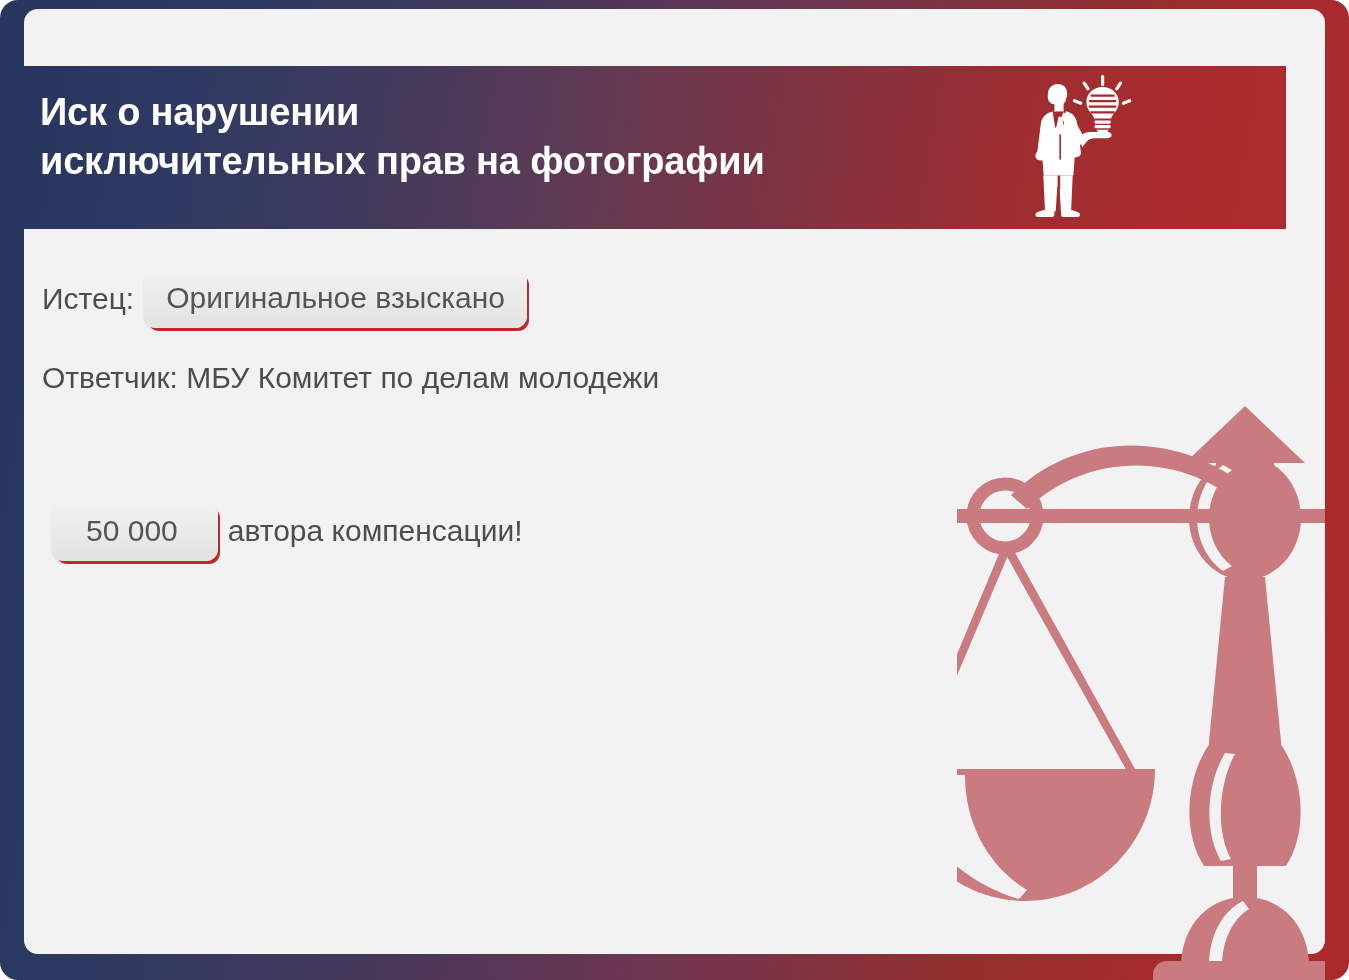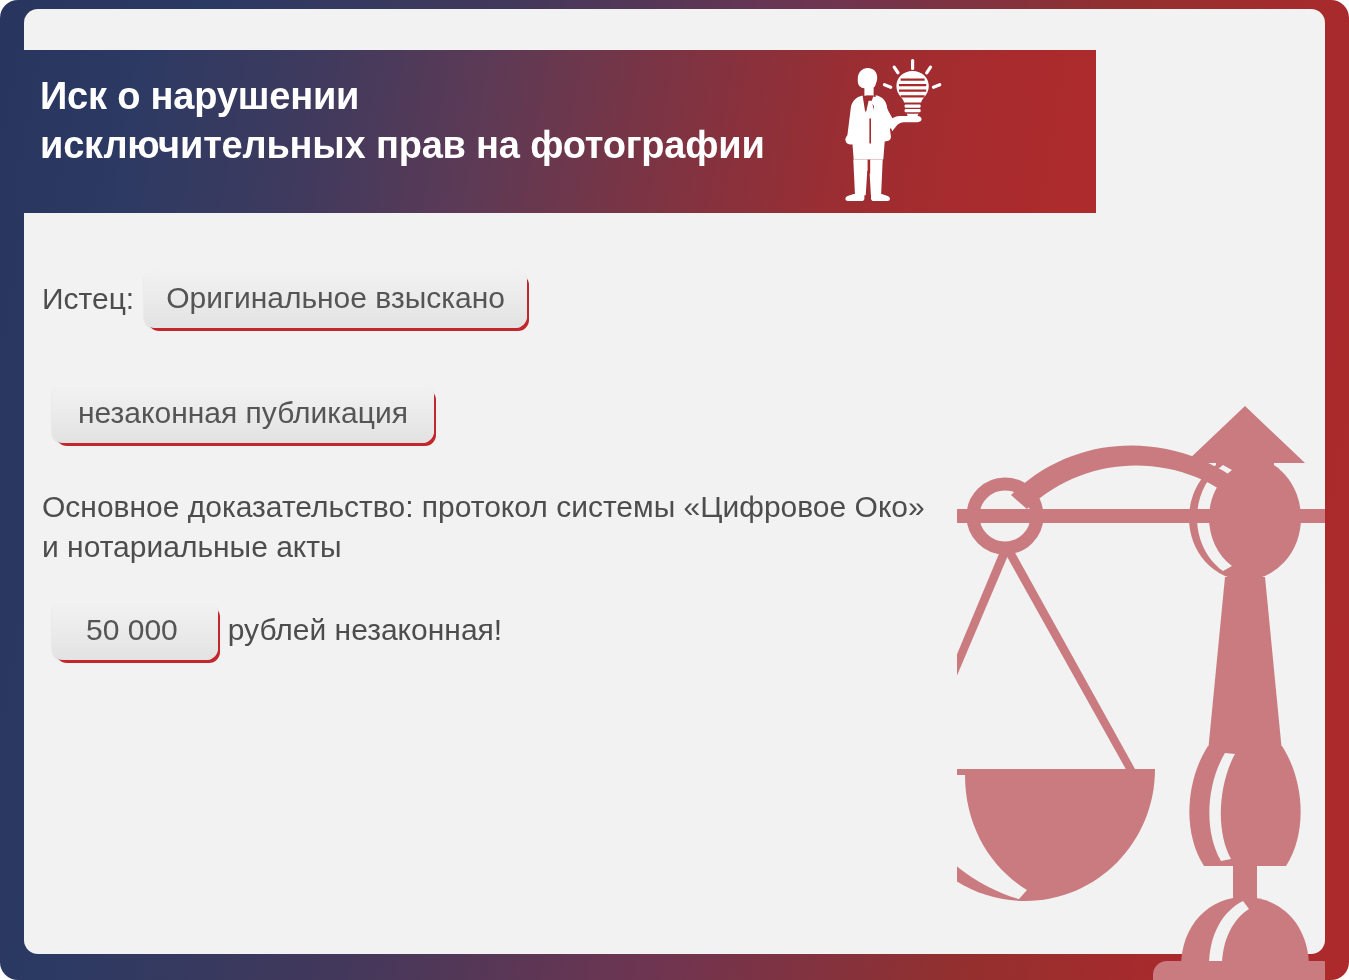--- a/index.html
+++ b/index.html
@@ -38,22 +38,22 @@
     height: 945px;
     background: #f1f2f1;
     border-radius: 14px;
     overflow: hidden;
   }
 
   
   .header-band {
     position: absolute;
     left: 0;
-    top: 50px;
-    width: 1096px;
+    top: 66px;
+    width: 1286px;
     height: 163px;
     background: linear-gradient(100deg,
                 #27355f 0%,
                 #2c3a63 12%,
                 #3e3a5e 28%,
                 #5d3a55 44%,
                 #803341 62%,
                 #9d2d31 78%,
                 #a92b2d 90%,
                 #ae2b2d 100%);
@@ -255,39 +255,38 @@
 
     <div class="content">
 
       <div class="line">
         <span class="lbl">Истец:</span>
         <span class="chip">Оригинальное взыскано</span>
       </div>
 
       <div class="gap-1"></div>
 
+      <div class="para">Ответчик: МБУ Комитет по делам молодежи</div>
 
       <div class="gap-2"></div>
 
       <div class="line">
-        <span class="chip tight">незаконная публикация</span>
       </div>
 
       <div class="gap-3"></div>
 
 
       <div class="gap-4"></div>
 
-      <div class="para">Основное доказательство: протокол системы «Цифровое Око» и нотариальные акты</div>
 
       <div class="gap-4"></div>
 
 
       <div class="gap-5"></div>
 
       <div class="line">
         <span class="chip num">50 000</span>
-        <span class="lbl">рублей незаконная!</span>
+        <span class="lbl">автора компенсации!</span>
       </div>
 
     </div>
   </div>
 </div>
 
 </body></html>

